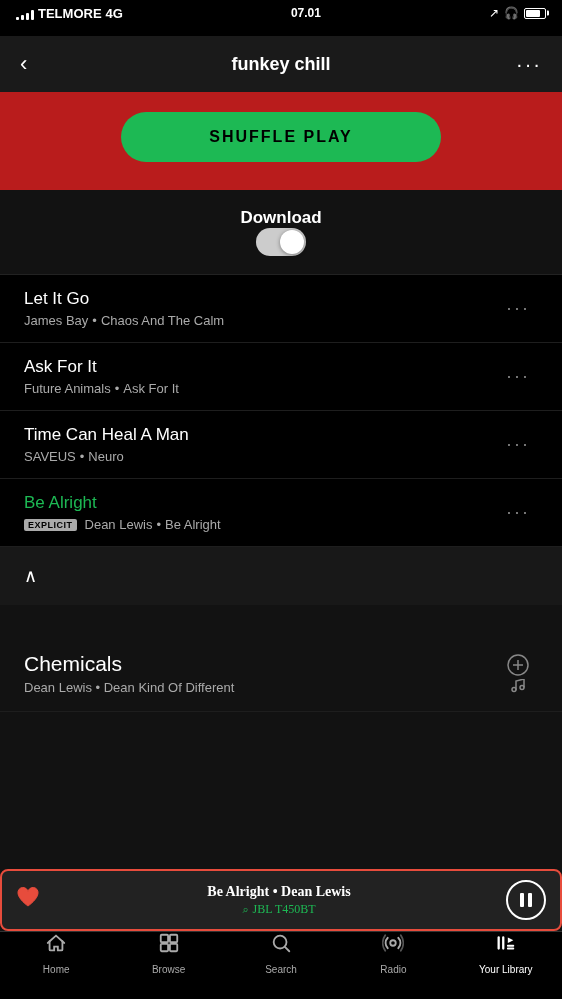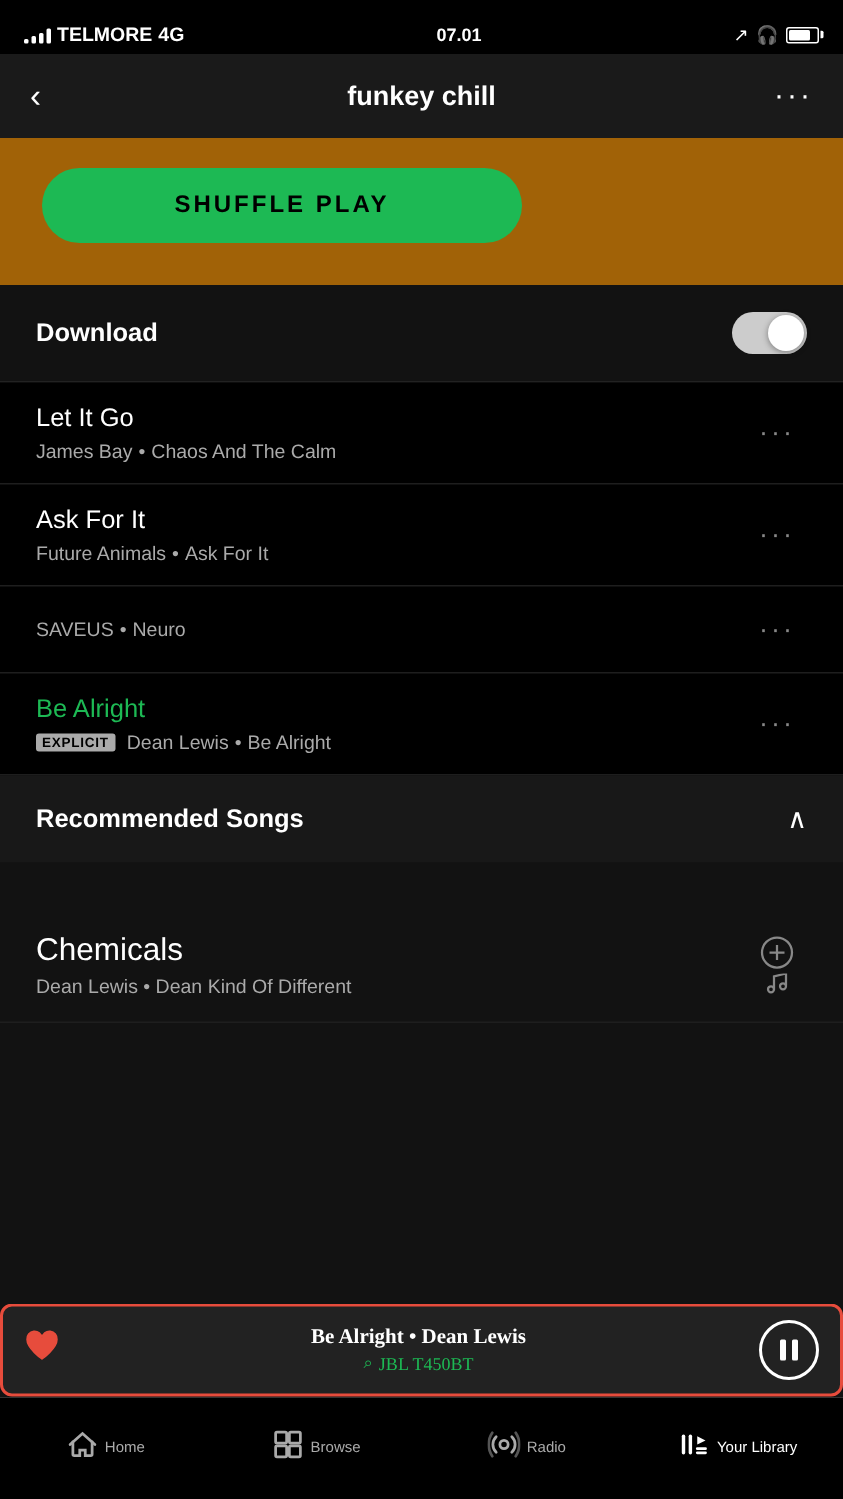--- a/index.html
+++ b/index.html
@@ -13,21 +13,21 @@
       position: relative;
       overflow-x: hidden;
     }
 
     
     .status-bar {
       background: #000;
       padding: 6px 16px;
       display: flex;
       justify-content: space-between;
-      align-items: flex-end;
+      align-items: flex-start;
       height: 36px;
     }
     .status-left {
       font-size: 13px;
       font-weight: 600;
       color: #fff;
       display: flex;
       align-items: center;
       gap: 4px;
     }
@@ -109,24 +109,24 @@
       color: #fff;
       font-size: 20px;
       cursor: pointer;
       letter-spacing: 2px;
       width: 30px;
       text-align: right;
     }
 
     
     .shuffle-container {
-      background: #a16207;
-      padding: 20px 28px 28px;
-      display: flex;
-      justify-content: flex-start;
+      background: #b91c1c;
+      padding: 20px 4px 28px;
+      display: flex;
+      justify-content: center;
     }
     .shuffle-btn {
       background: #1db954;
       color: #000;
       font-size: 16px;
       font-weight: 800;
       letter-spacing: 2px;
       border: none;
       border-radius: 40px;
       padding: 16px 60px;
@@ -136,20 +136,21 @@
     }
 
     
     .download-row {
       background: #121212;
       display: flex;
       align-items: center;
       justify-content: space-between;
       padding: 18px 24px;
       border-bottom: 1px solid #222;
+      flex-direction: column;
     }
     .download-label {
       font-size: 17px;
       font-weight: 700;
       color: #fff;
     }
     .toggle {
       width: 50px;
       height: 28px;
       background: #ccc;
@@ -333,23 +334,23 @@
       width: 562px;
       background: #000;
       display: flex;
       height: 68px;
       border-top: 1px solid #333;
       z-index: 101;
     }
     .nav-item {
       flex: 1;
       display: flex;
-      flex-direction: row;
-      align-items: center;
-      justify-content: center;
+      flex-direction: column;
+      align-items: center;
+      justify-content: flex-start;
       gap: 4px;
       cursor: pointer;
     }
     .nav-icon {
       font-size: 22px;
       color: #aaa;
     }
     .nav-icon.active {
       color: #fff;
     }
@@ -424,20 +425,21 @@
         <span>Future Animals</span>
         <span>•</span>
         <span>Ask For It</span>
       </div>
     </div>
     <div class="song-more">···</div>
   </div>
 
   <div class="song-item">
     <div class="song-info">
+      <div class="song-title">Time Can Heal A Man</div>
       <div class="song-meta">
         <span>SAVEUS</span>
         <span>•</span>
         <span>Neuro</span>
       </div>
     </div>
     <div class="song-more">···</div>
   </div>
 
   <div class="song-item">
@@ -449,21 +451,20 @@
         <span>•</span>
         <span>Be Alright</span>
       </div>
     </div>
     <div class="song-more">···</div>
   </div>
 
 </div>
 
 <div class="recommended-header">
-  <span class="recommended-title">Recommended Songs</span>
   <span class="chevron-up">∧</span>
 </div>
 
 <div class="spacer-block"></div>
 
 <div class="rec-song-item">
   <div class="rec-song-info">
     <div class="rec-song-title">Chemicals</div>
     <div class="rec-song-meta">
       <span>Dean Lewis</span>
@@ -529,20 +530,29 @@
         <rect x="13" y="3" width="8" height="8" rx="1" stroke="#aaa" stroke-width="2"></rect>
         <rect x="3" y="13" width="8" height="8" rx="1" stroke="#aaa" stroke-width="2"></rect>
         <rect x="13" y="13" width="8" height="8" rx="1" stroke="#aaa" stroke-width="2"></rect>
       </svg>
     </div>
     <span class="nav-label">Browse</span>
   </div>
   <div class="nav-item">
     <div class="nav-icon">
       <svg width="22" height="22" viewBox="0 0 24 24" fill="none">
+        <circle cx="11" cy="11" r="7" stroke="#aaa" stroke-width="2"></circle>
+        <line x1="16.5" y1="16.5" x2="21" y2="21" stroke="#aaa" stroke-width="2" stroke-linecap="round"></line>
+      </svg>
+    </div>
+    <span class="nav-label">Search</span>
+  </div>
+  <div class="nav-item">
+    <div class="nav-icon">
+      <svg width="22" height="22" viewBox="0 0 24 24" fill="none">
         <circle cx="12" cy="12" r="3" stroke="#aaa" stroke-width="2"></circle>
         <path d="M6.3 6.3a8 8 0 0 0 0 11.4" stroke="#aaa" stroke-width="2" stroke-linecap="round"></path>
         <path d="M17.7 6.3a8 8 0 0 1 0 11.4" stroke="#aaa" stroke-width="2" stroke-linecap="round"></path>
         <path d="M3.5 3.5a15 15 0 0 0 0 17" stroke="#aaa" stroke-width="2" stroke-linecap="round" opacity="0.5"></path>
         <path d="M20.5 3.5a15 15 0 0 1 0 17" stroke="#aaa" stroke-width="2" stroke-linecap="round" opacity="0.5"></path>
       </svg>
     </div>
     <span class="nav-label">Radio</span>
   </div>
   <div class="nav-item">

